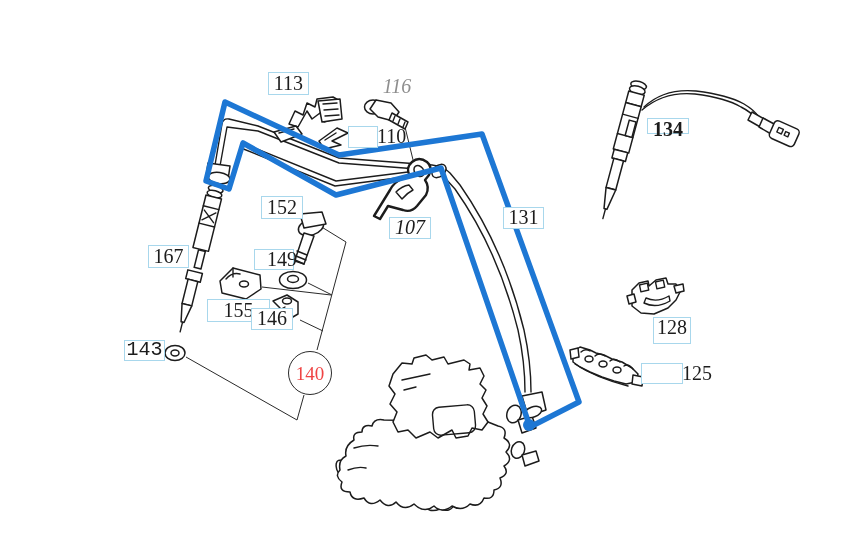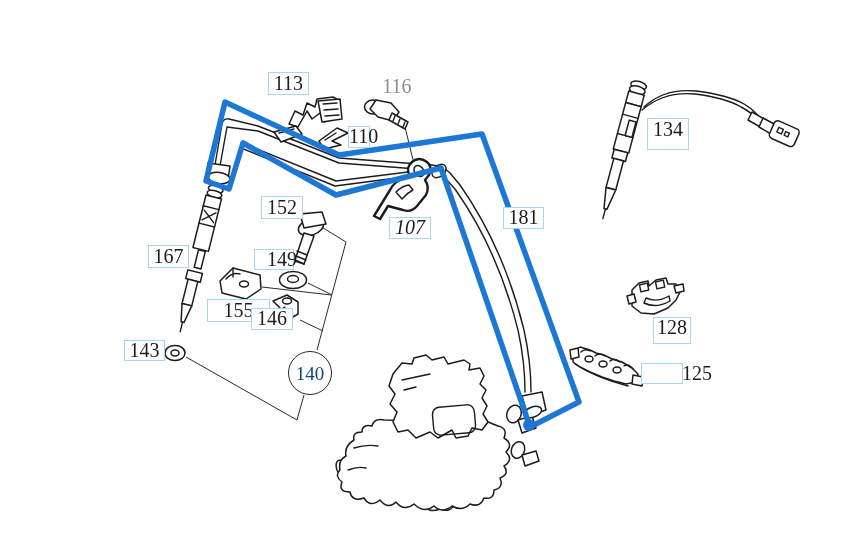--- a/index.html
+++ b/index.html
@@ -22,23 +22,23 @@
   .leader{fill:none;stroke:#2a2a2a;stroke-width:1;}
   .hl{fill:none;stroke:var(--highlight);stroke-width:5.5;stroke-linejoin:round;stroke-linecap:round;}
   .dot{fill:var(--highlight);stroke:none;}
   
   .plabel{
     position:absolute;text-align:center;color:var(--ink);
     font-family:"Liberation Serif", serif;font-size:20px;
     white-space:nowrap;box-sizing:border-box;
   }
   .plabel.boxed{background:#ffffff;border:1.5px solid var(--boxborder);}
-  .plabel.plain-gray{color:var(--muted);}
+  .plabel.plain-gray{color:var(--muted);font-style:italic;}
   .plabel.circled-gray{
-    color:#0c4a6e;background:#ffffff;border:1.6px solid #2b2b2b;
+    color:#ef4444;background:#ffffff;border:1.6px solid #2b2b2b;
     border-radius:50%;font-size:19px;
   }
 </style>
 </head>
 <body>
 
 <div id="stage">
 
   <svg id="art" width="843" height="550" viewBox="0 0 843 550">
 
@@ -189,27 +189,27 @@
 
     <g>
       <path class="hl" d="M189,102 L303,155 L446,134 L543,402 L494,427 L405,168 L300,195 L207,143 L193,189 L170,181 Z"></path>
       <circle class="dot" cx="493" cy="425" r="6"></circle>
     </g>
   </svg>
 
   <div id="labels">
       <div class="plabel boxed" style="left: 232px; top: 72px; width: 41px; height: 23px; line-height: 20px;">113</div>
       <div class="plabel plain-gray" style="left: 342px; top: 76px; width: 38px; height: 21px; line-height: 21px;">116</div>
-      <div class="plabel boxed" style="left: 312px; top: 126px; width: 22px; height: 22px; line-height: 19px;">110</div>
-      <div class="plabel boxed" style="left: 611px; top: 118px; width: 42px; height: 32px; line-height: 21px;">134</div>
+      <div class="plabel boxed" style="left: 312px; top: 126px; width: 22px; height: 22px; line-height: 19px; padding-left: 28px;">110</div>
+      <div class="plabel boxed" style="left: 611px; top: 118px; width: 42px; height: 16px; line-height: 21px; font-weight: bold;">134</div>
       <div class="plabel boxed" style="left: 225px; top: 196px; width: 42px; height: 23px; line-height: 20px;">152</div>
-      <div class="plabel boxed" style="left: 467px; top: 207px; width: 41px; height: 22px; line-height: 19px;">181</div>
+      <div class="plabel boxed" style="left: 467px; top: 207px; width: 41px; height: 22px; line-height: 19px;">131</div>
       <div class="plabel boxed" style="left: 353px; top: 217px; width: 42px; height: 22px; line-height: 19px; font-style: italic;">107</div>
       <div class="plabel boxed" style="left: 218px; top: 249px; width: 40px; height: 21px; line-height: 18px; padding-left: 12px;">149</div>
       <div class="plabel boxed" style="left: 112px; top: 245px; width: 41px; height: 23px; line-height: 20px;">167</div>
       <div class="plabel boxed" style="left: 171px; top: 299px; width: 63px; height: 23px; line-height: 20px; text-align: center;">155</div>
       <div class="plabel boxed" style="left: 215px; top: 308px; width: 42px; height: 22px; line-height: 19px;">146</div>
       <div class="plabel boxed" style="left: 617px; top: 317px; width: 38px; height: 27px; line-height: 18px;">128</div>
-      <div class="plabel boxed" style="left: 88px; top: 340px; width: 41px; height: 21px; line-height: 18px;">143</div>
+      <div class="plabel boxed" style="left: 88px; top: 340px; width: 41px; height: 21px; line-height: 18px; font-family: Liberation Mono, monospace;">143</div>
       <div class="plabel boxed" style="left: 605px; top: 363px; width: 42px; height: 21px; line-height: 18px; padding-left: 40px;">125</div>
       <div class="plabel circled-gray" style="left: 252px; top: 351px; width: 44px; height: 44px; line-height: 44px;">140</div>
     </div>
 </div>
 
 </body></html>

